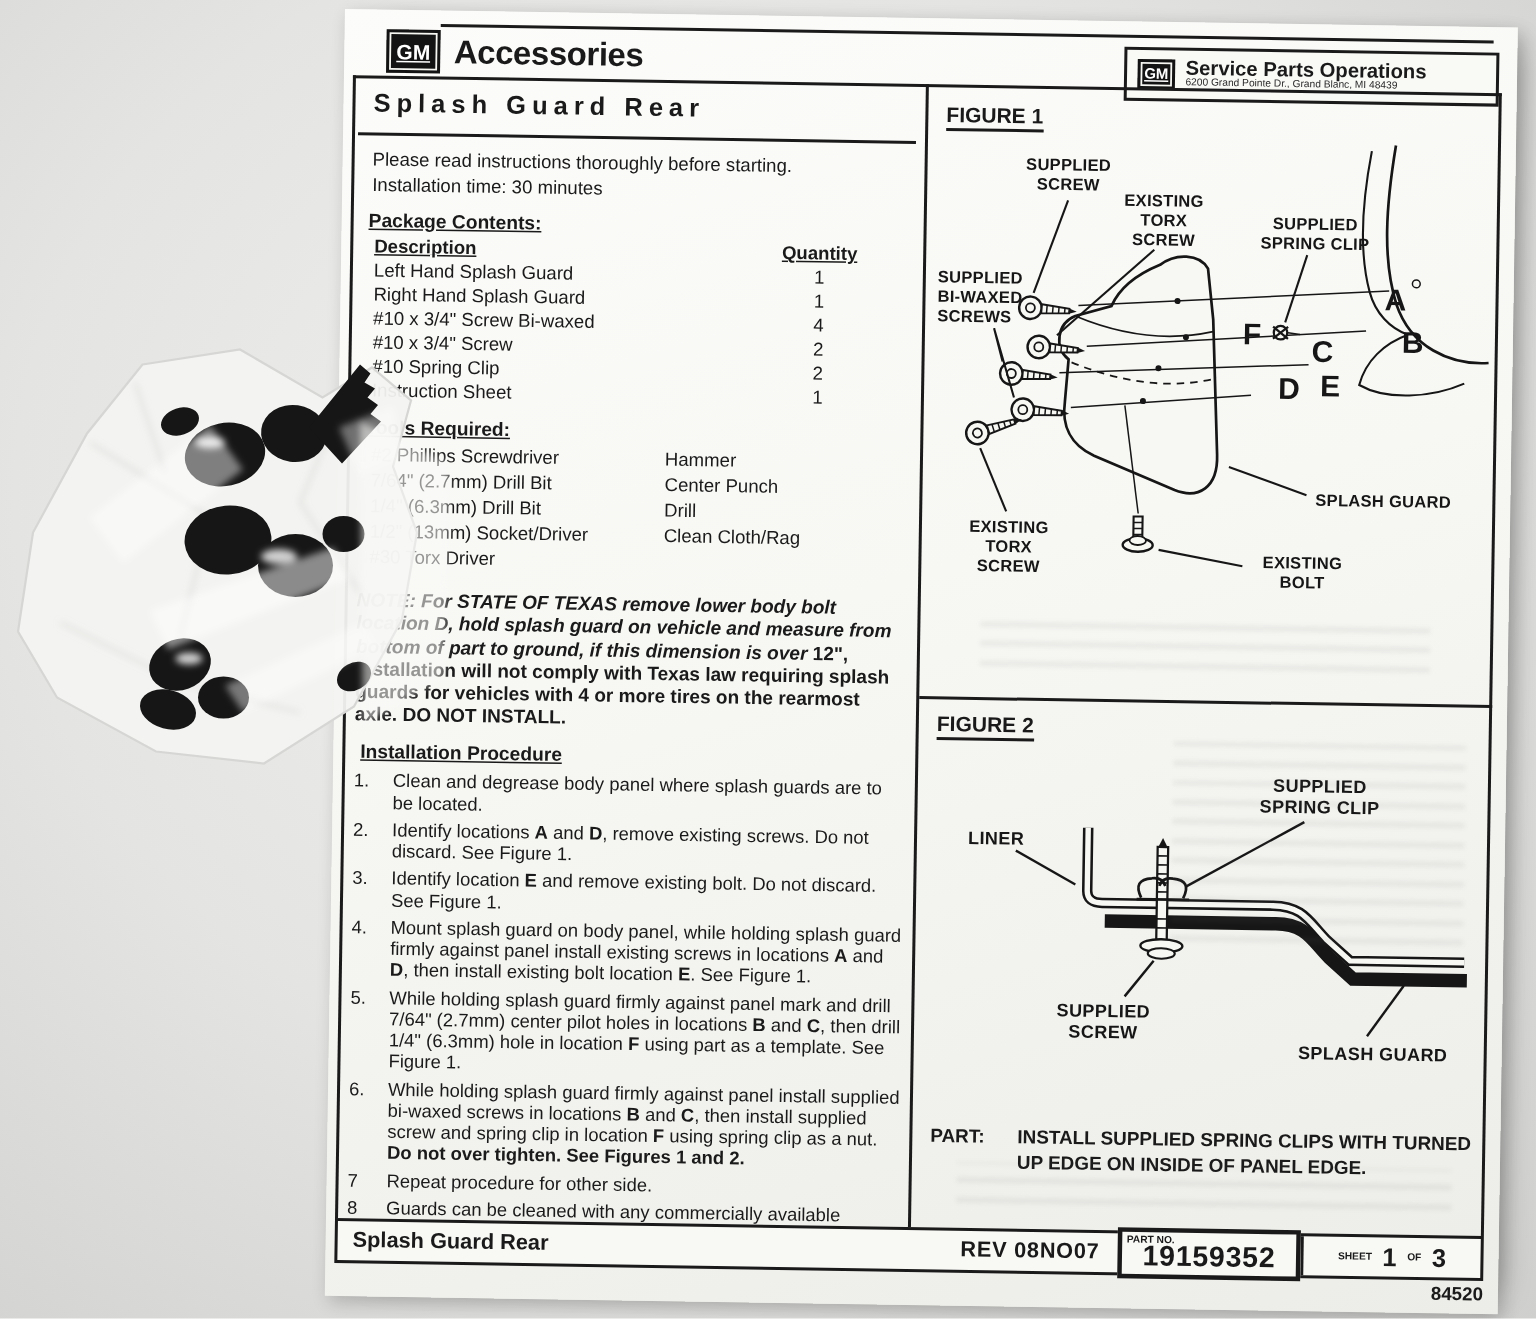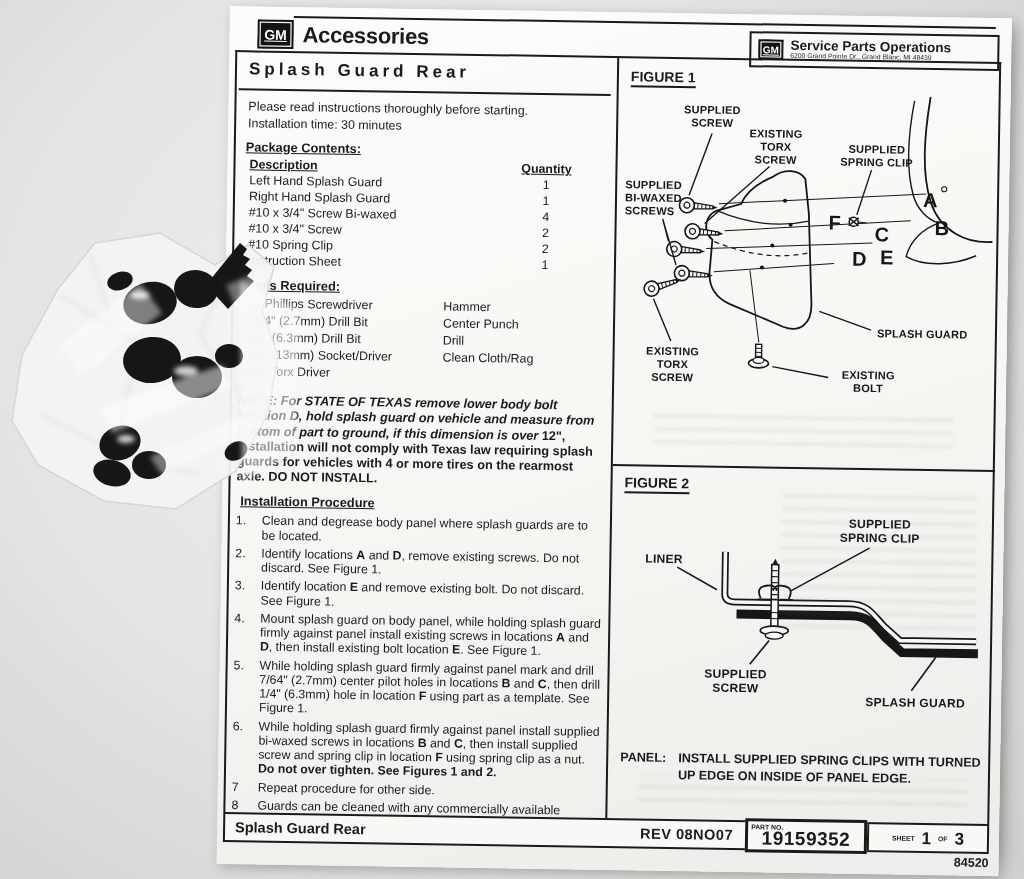--- a/index.html
+++ b/index.html
@@ -353,21 +353,21 @@
 
     <text class="lbl12" x="28" y="62">LINER</text>
     <text class="lbl12" x="262" y="24" text-anchor="middle">SUPPLIED</text>
     <text class="lbl12" x="262" y="38" text-anchor="middle">SPRING CLIP</text>
     <text class="lbl12" x="120" y="176" text-anchor="middle">SUPPLIED</text>
     <text class="lbl12" x="120" y="190" text-anchor="middle">SCREW</text>
     <text class="lbl12" x="300" y="202" text-anchor="middle">SPLASH GUARD</text>
   </svg>
 
   <p class="rnote">
-    <span class="lbl">PANEL:</span>
+    <span class="lbl">PART:</span>
     <span class="body">INSTALL SUPPLIED SPRING CLIPS WITH TURNED UP EDGE ON INSIDE OF PANEL EDGE.</span>
   </p>
 
   <div class="ghost" style="left:430px;top:392px;width:300px;height:48px;"></div>
   <div class="ghost" style="left:560px;top:472px;width:195px;height:150px;"></div>
   <div class="ghost" style="left:420px;top:762px;width:330px;height:36px;"></div>
 
   <div class="footer">
     <div class="f-left">
       <span class="f-title">Splash Guard Rear</span>

